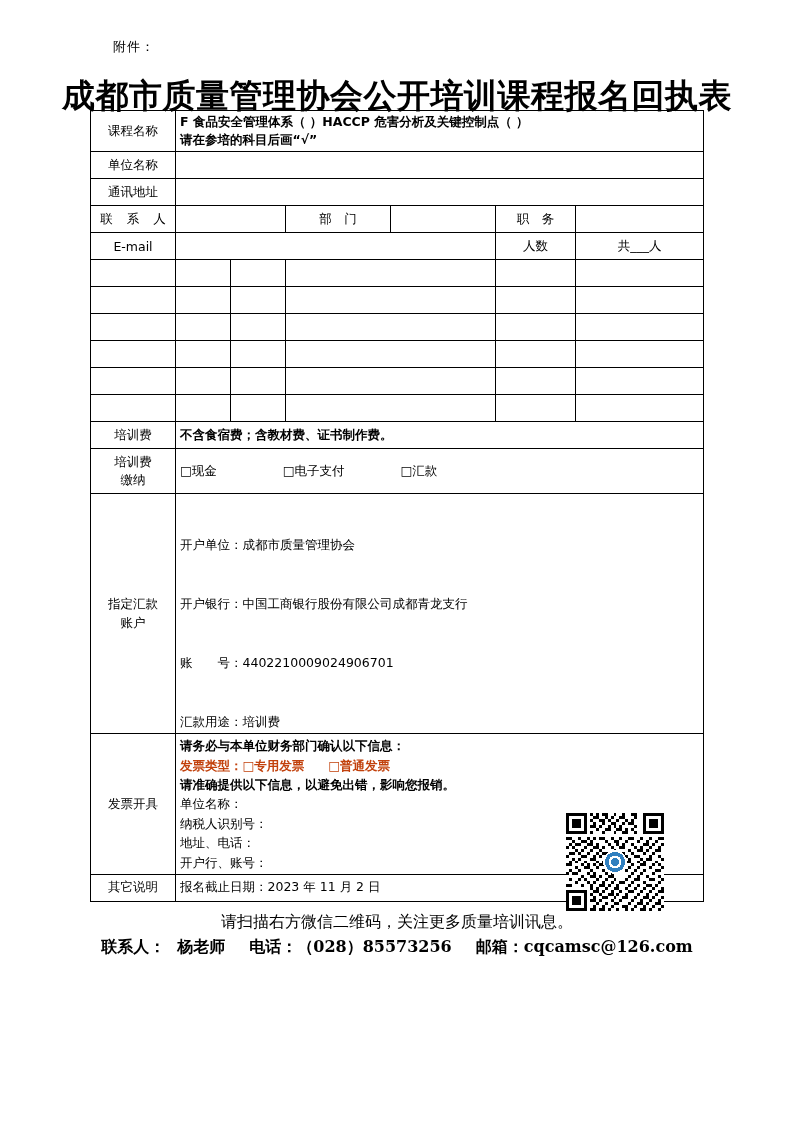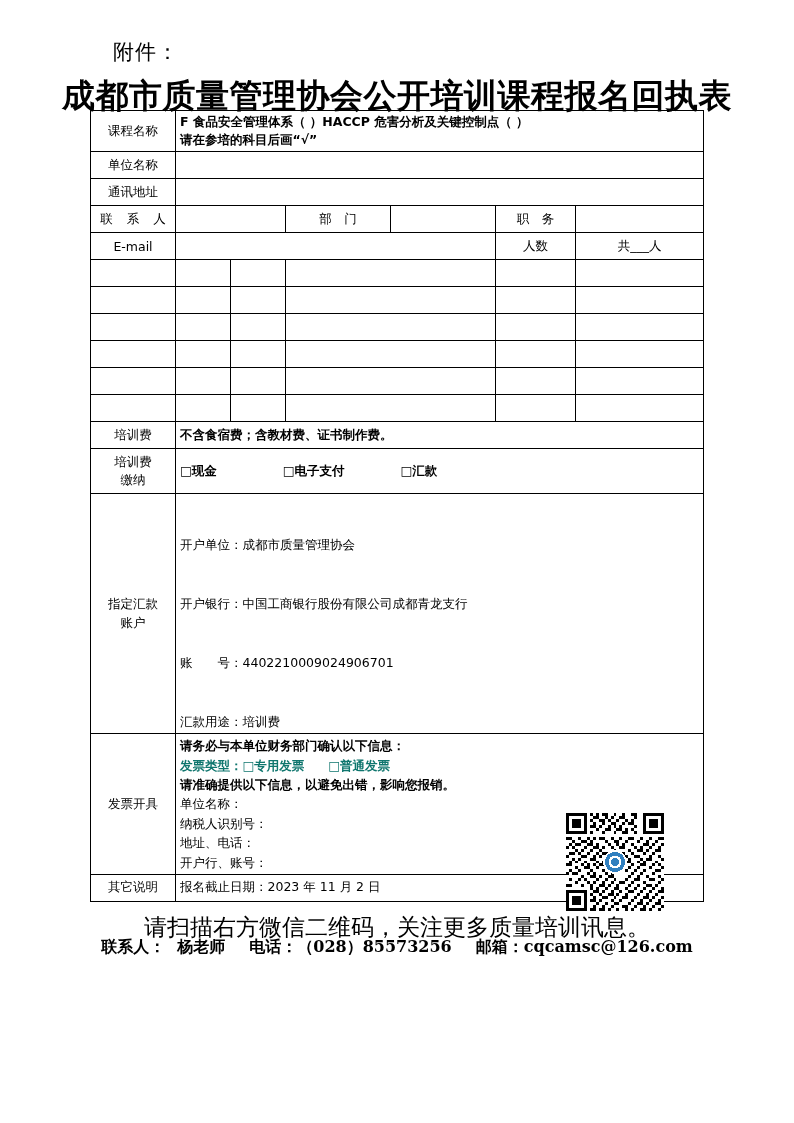--- a/index.html
+++ b/index.html
@@ -19,21 +19,21 @@
     width: 794px;
     height: 1123px;
     position: relative;
     box-sizing: border-box;
     padding: 0;
   }
   .attachment-label {
     position: absolute;
     left: 113px;
     top: 38px;
-    font-size: 21px;
+    font-size: 13px;
     font-family: "DejaVu Serif", serif;
     letter-spacing: 1px;
   }
   .doc-title {
     position: absolute;
     left: 0;
     right: 0;
     top: 74px;
     text-align: center;
     font-size: 33px;
@@ -80,38 +80,38 @@
   .empty-row td { height: 25px; }
   .fee-text {
     font-weight: bold;
     font-size: 12.5px;
     padding-left: 6px;
   }
   .pay-line {
     padding-left: 6px;
     font-size: 12.5px;
   }
-  .pay-line span.opt { display: inline-block; font-weight: bold; }
+  .pay-line span.opt { display: inline-block; }
   .gap-60 { display: inline-block; width: 58px; }
   .gap-50 { display: inline-block; width: 48px; }
   .bank-cell {
     padding: 4px 6px;
     line-height: 1.5;
     font-size: 12.5px;
     text-align: left;
   }
   .bank-cell div { white-space: nowrap; margin-top: 40px; }
   .invoice-cell {
     padding: 4px 6px;
     line-height: 1.55;
     font-size: 12.5px;
     text-align: left;
   }
   .invoice-cell .b1 { font-weight: bold; }
-  .invoice-cell .red { color: #0f766e; font-weight: bold; }
+  .invoice-cell .red { color: #c2410c; font-weight: bold; }
   .invoice-cell .plain { font-weight: normal; }
   .label-v {
     text-align: center;
     line-height: 1.5;
   }
   .note-cell {
     padding-left: 6px;
     font-size: 12.5px;
   }
   .qr {
@@ -120,21 +120,21 @@
     top: 813px;
     width: 98px;
     height: 98px;
   }
   .scan-line {
     position: absolute;
     left: 0;
     right: 0;
     top: 912px;
     text-align: center;
-    font-size: 23px;
+    font-size: 16px;
     font-family: "DejaVu Serif", serif;
   }
   .contact-line {
     position: absolute;
     left: 0;
     right: 0;
     top: 937px;
     text-align: center;
     font-size: 16px;
     font-weight: bold;

